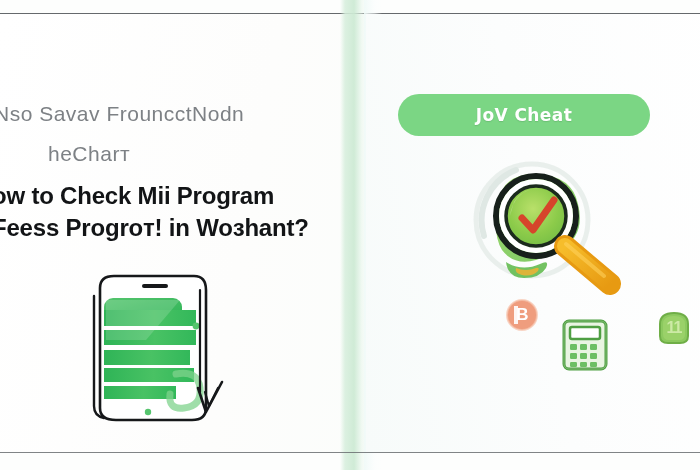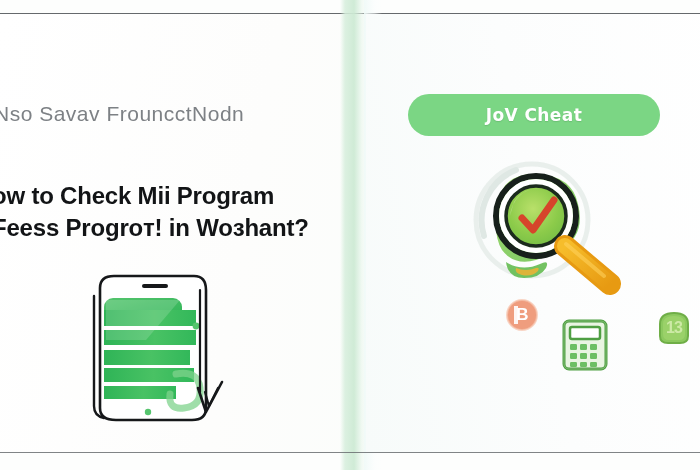--- a/index.html
+++ b/index.html
@@ -107,21 +107,21 @@
     left: 72px;
     top: 252px;
     width: 180px;
     height: 172px;
   }
   .doc-art svg { display: block; }
 
   
   .pill {
     position: absolute;
-    left: 408px;
+    left: 398px;
     top: 94px;
     width: 252px;
     height: 42px;
     border-radius: 21px;
     background: #7bd684;
     display: flex;
     align-items: center;
     justify-content: center;
   }
   .pill-label {
@@ -187,20 +187,21 @@
 <body>
 
 <div id="stage">
 
   <div class="rule top"></div>
 
   <div class="panel panel-left">
 
     <div class="kicker l1">Nso Savav FrouncctNodn</div>
 
+    <div class="kicker l2">heCharт</div>
 
     <div class="headline h1">ow to Check Mii Program</div>
 
     <div class="headline h2">Feess Progroт! in Woɜhant?</div>
 
     <div class="doc-art">
       <svg width="180" height="172" viewBox="0 0 180 172" xmlns="http://www.w3.org/2000/svg">
         <defs>
           <linearGradient id="rowg" x1="0" y1="0" x2="1" y2="0">
             <stop offset="0%" stop-color="#2fb457"></stop>
@@ -320,17 +321,17 @@
       </g>
       <rect x="4" y="3" width="42" height="48" rx="5" fill="none" stroke="#9ed18f" stroke-width="1" opacity=".6"></rect>
     </svg>
   </div>
 
   <div class="mini-icon mini-badge-11">
     <svg width="36" height="36" viewBox="0 0 36 36" xmlns="http://www.w3.org/2000/svg">
       <path d="M4 14 Q4 3 18 3 Q32 3 32 14 L32 26 Q32 33 24 33 L12 33 Q4 33 4 26 Z" fill="#8cc95f" stroke="#6fae47" stroke-width="2"></path>
       <path d="M7 14 Q7 6 18 6 Q29 6 29 14 L29 24 Q29 30 23 30 L13 30 Q7 30 7 24 Z" fill="#9ed36c" opacity=".8"></path>
     </svg>
-    <span class="badge-text n11">13</span>
+    <span class="badge-text n11">11</span>
   </div>
 
   <div class="rule bottom"></div>
 </div>
 
 </body></html>

